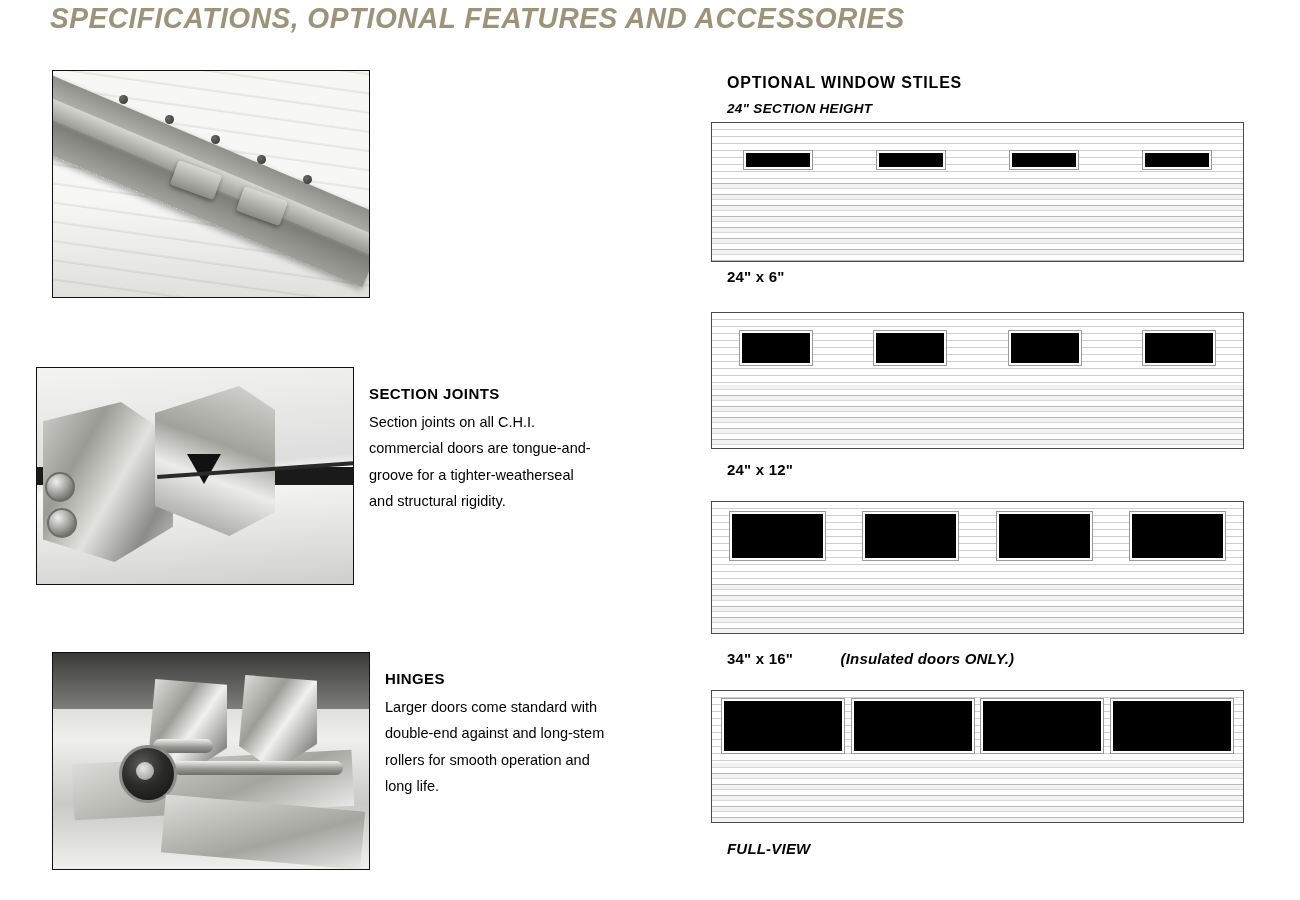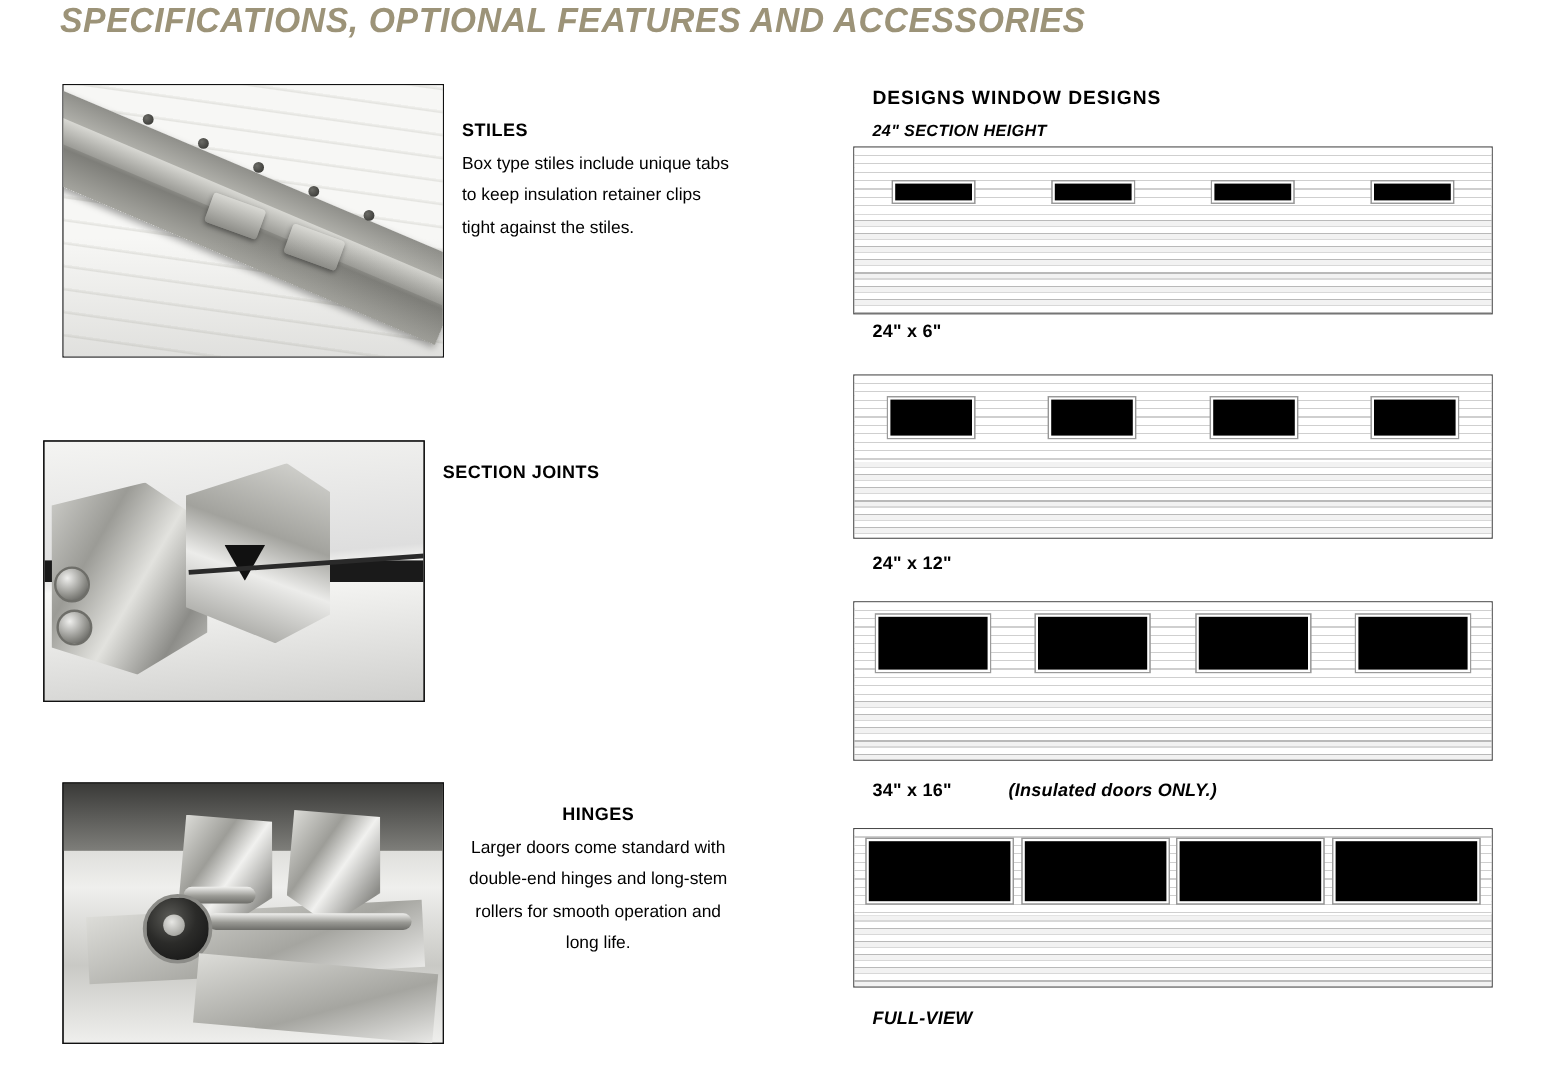--- a/index.html
+++ b/index.html
@@ -263,62 +263,59 @@
     <div class="p1-rail2"></div>
     <div class="p1-hole" style="left:66px;  top:24px;"></div>
     <div class="p1-hole" style="left:112px; top:44px;"></div>
     <div class="p1-hole" style="left:158px; top:64px;"></div>
     <div class="p1-hole" style="left:204px; top:84px;"></div>
     <div class="p1-hole" style="left:250px; top:104px;"></div>
     <div class="p1-clip" style="left:120px; top:96px; transform:rotate(20deg);"></div>
     <div class="p1-clip" style="left:186px; top:122px; transform:rotate(20deg);"></div>
     <div class="p1-shadow"></div>
   </div>
-  <div class="feature-text" style="left:333px; top:30px;">
-    <div class="feature-head">STILES</div>
-    <div class="feature-body">Box type stiles include unique tabs to keep insulation retainer clips tight against the stiles.</div>
-  </div>
 </div>
 
 <div class="feature" style="left:36px; top:367px; width:560px; height:220px;">
   <div class="feature-photo photo2">
     <div class="p2-white"></div>
     <div class="p2-darkband"></div>
     <div class="p2-metalL"></div>
     <div class="p2-metalR"></div>
     <div class="p2-notch"></div>
     <div class="p2-seam"></div>
     <div class="p2-roller" style="left:8px; top:104px;"></div>
     <div class="p2-roller" style="left:10px; top:140px;"></div>
   </div>
   <div class="feature-text" style="left:333px; top:18px;">
     <div class="feature-head">SECTION JOINTS</div>
+    <div class="feature-body">Section joints on all C.H.I. commercial doors are tongue-and-groove for a tighter-weatherseal and structural rigidity.</div>
   </div>
 </div>
 
 <div class="feature" style="left:52px; top:652px; width:560px; height:220px;">
   <div class="feature-photo photo3">
     <div class="p3-bg"></div>
     <div class="p3-dark"></div>
     <div class="p3-plate" style="left:20px; top:104px; width:280px; height:56px; transform:rotate(-3deg);"></div>
     <div class="p3-hinge" style="left:96px;  top:26px;"></div>
     <div class="p3-hinge" style="left:186px; top:22px;"></div>
     <div class="p3-bar" style="left:120px; top:108px; width:170px;"></div>
     <div class="p3-bar" style="left:100px; top:86px;  width:60px;"></div>
     <div class="p3-wheel" style="left:66px; top:92px;"></div>
     <div class="p3-wheelhub" style="left:83px; top:109px;"></div>
     <div class="p3-plate" style="left:110px; top:150px; width:200px; height:58px; transform:rotate(5deg);"></div>
   </div>
-  <div class="feature-text" style="left:333px; top:18px;text-align:center;">
+  <div class="feature-text" style="left:333px; top:18px;">
     <div class="feature-head">HINGES</div>
-    <div class="feature-body">Larger doors come standard with double-end hinges and long-stem rollers for smooth operation and long life.</div>
-  </div>
-</div>
-
-<div class="right-head">DESIGNS WINDOW DESIGNS</div>
+    <div class="feature-body">Larger doors come standard with double-end against and long-stem rollers for smooth operation and long life.</div>
+  </div>
+</div>
+
+<div class="right-head">OPTIONAL WINDOW STILES</div>
 <div class="right-sub">24" SECTION HEIGHT</div>
 
 <div class="door" style="left:711px; top:122px; width:533px; height:140px;">
   <div class="door-ribs"></div>
   <div class="door-topband" style="height:56px;"></div>
   <div class="win-row" style="top:28px; padding:0 32px;">
     <div class="win" style="width:68px;height:18px;"></div>
     <div class="win" style="width:68px;height:18px;"></div>
     <div class="win" style="width:68px;height:18px;"></div>
     <div class="win" style="width:68px;height:18px;"></div>

